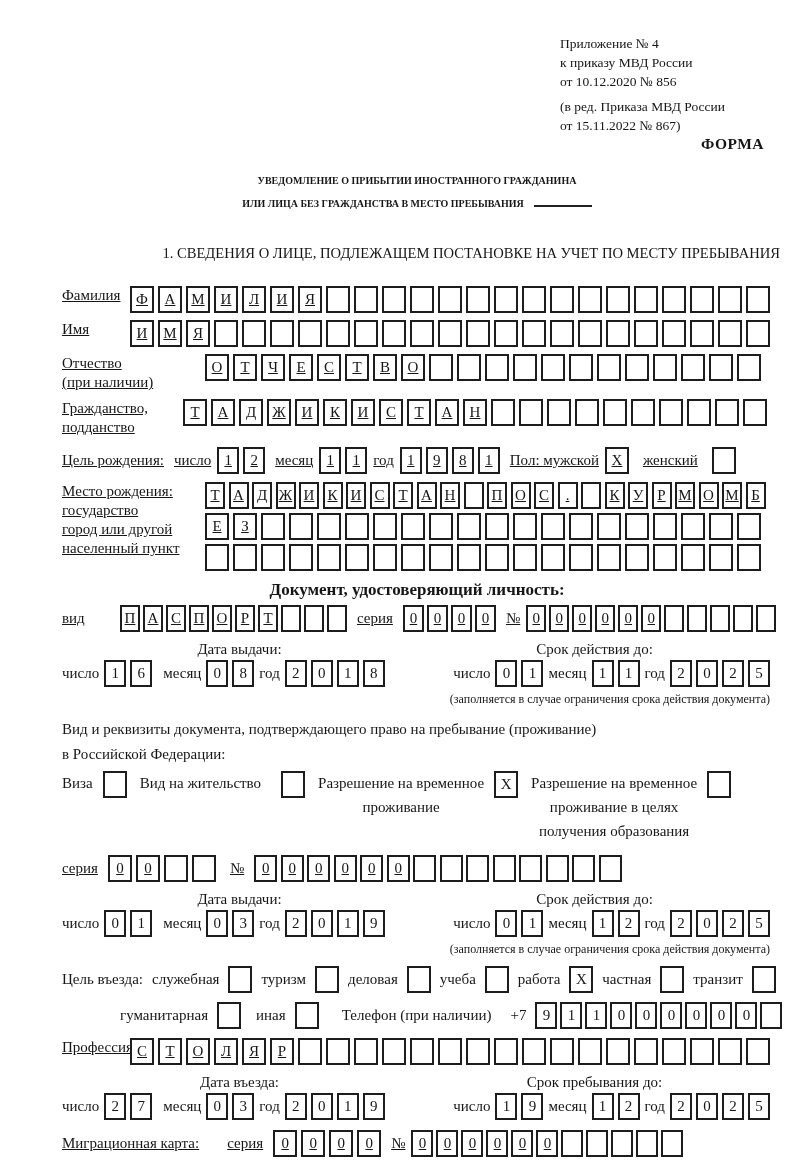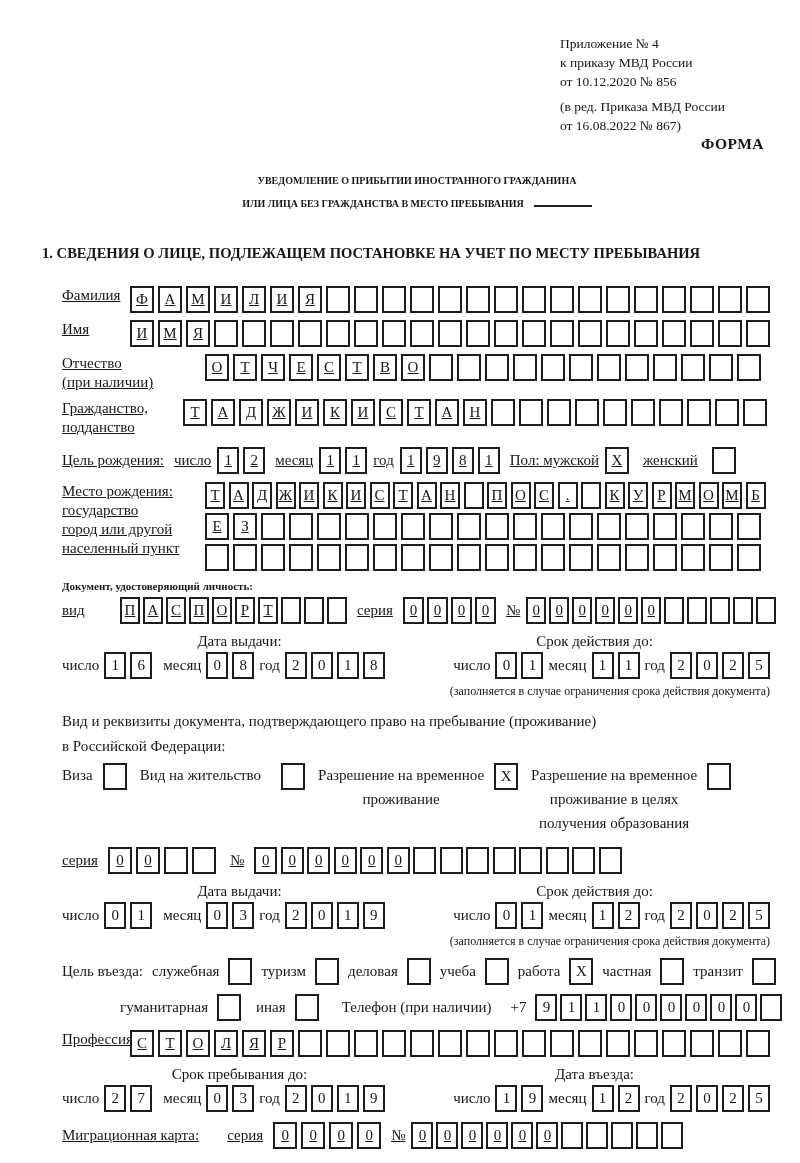--- a/index.html
+++ b/index.html
@@ -9,31 +9,31 @@
     font-family:"Liberation Serif", serif;
     color:#161616;background:#fff;overflow:hidden;position:relative;
     font-size:15px;
     border-radius:7px;
   }
   .annex{margin-left:498px;font-size:13.5px;line-height:19px;}
   .annex .gap{height:6px;}
   .forma{text-align:right;font-weight:bold;font-size:15.5px;padding-right:8px;letter-spacing:.5px;}
   .title{text-align:center;font-weight:bold;font-size:10px;line-height:23px;margin-top:16px;}
   .uline{display:inline-block;width:58px;border-bottom:2px solid #222;height:12px;margin-left:10px;}
-  .sec1{text-align:left;font-weight:bold;font-size:14.6px;margin-top:30px;margin-left:-20px;margin-right:-8px;}
+  .sec1{text-align:right;font-weight:normal;font-size:14.6px;margin-top:30px;margin-left:-20px;margin-right:-8px;}
   .row{display:flex;align-items:flex-start;margin-top:7px;text-decoration:underline;}
   .lbl{line-height:19px;white-space:pre-line;flex:none;}
   .cells{display:flex;gap:var(--gap,4px);align-items:center;flex:none;}
   .cell{
     box-sizing:border-box;width:var(--cw,24px);height:27px;flex:none;
     border:2px solid #1d1d1d;display:flex;align-items:center;justify-content:center;
     font-size:15px;background:#fff;
   }
   .stack{display:flex;flex-direction:column;gap:4px;}
-  .dochead{text-align:left;font-weight:bold;font-size:11px;margin-top:9px;}
+  .dochead{text-align:center;font-weight:bold;font-size:17px;margin-top:9px;}
   .dheads{display:flex;margin-top:9px;}
   .dheads .h{width:50%;text-align:center;}
   .drow{display:flex;justify-content:space-between;margin-top:2px;padding-right:2px;}
   .dgroup{display:flex;align-items:center;gap:5px;}
   .dgroup .cells{--cw:22px;--gap:4px;}
   .dgroup .dlbl{flex:none;}
   .note{font-size:12px;text-align:right;margin-top:5px;padding-right:2px;}
   .intro{margin-top:10px;line-height:25px;white-space:pre-line;}
   .stayopts{display:flex;align-items:flex-start;margin-top:4px;gap:13px;}
   .opt{display:flex;align-items:flex-start;gap:10px;}
@@ -46,21 +46,21 @@
 <body>
 
 <div class="page">
 
   <div class="annex">
     <div>Приложение № 4</div>
     <div>к приказу МВД России</div>
     <div>от 10.12.2020 № 856</div>
     <div class="gap"></div>
     <div>(в ред. Приказа МВД России</div>
-    <div>от 16.08.2022 № 867)</div>
+    <div>от 15.11.2022 № 867)</div>
   </div>
 
   <div class="forma">ФОРМА</div>
 
   <div class="title">
     <div>УВЕДОМЛЕНИЕ О ПРИБЫТИИ ИНОСТРАННОГО ГРАЖДАНИНА</div>
     <div>
       <span>ИЛИ ЛИЦА БЕЗ ГРАЖДАНСТВА В МЕСТО ПРЕБЫВАНИЯ</span><span class="uline"></span>
     </div>
   </div>
@@ -559,22 +559,22 @@
         <span class="cell"></span>
         <span class="cell"></span>
         <span class="cell"></span>
         <span class="cell"></span>
         <span class="cell"></span>
         <span class="cell"></span>
       </div>
   </div>
 
   <div class="dheads">
+    <span class="h">Дата въезда:</span>
     <span class="h">Срок пребывания до:</span>
-    <span class="h">Дата въезда:</span>
   </div>
   <div class="drow">
     <div class="dgroup">
       <span class="dlbl">число</span>
       <span class="cells">
           <span class="cell">2</span>
           <span class="cell">7</span>
         </span>
       <span class="dlbl ml6">месяц</span>
       <span class="cells">

